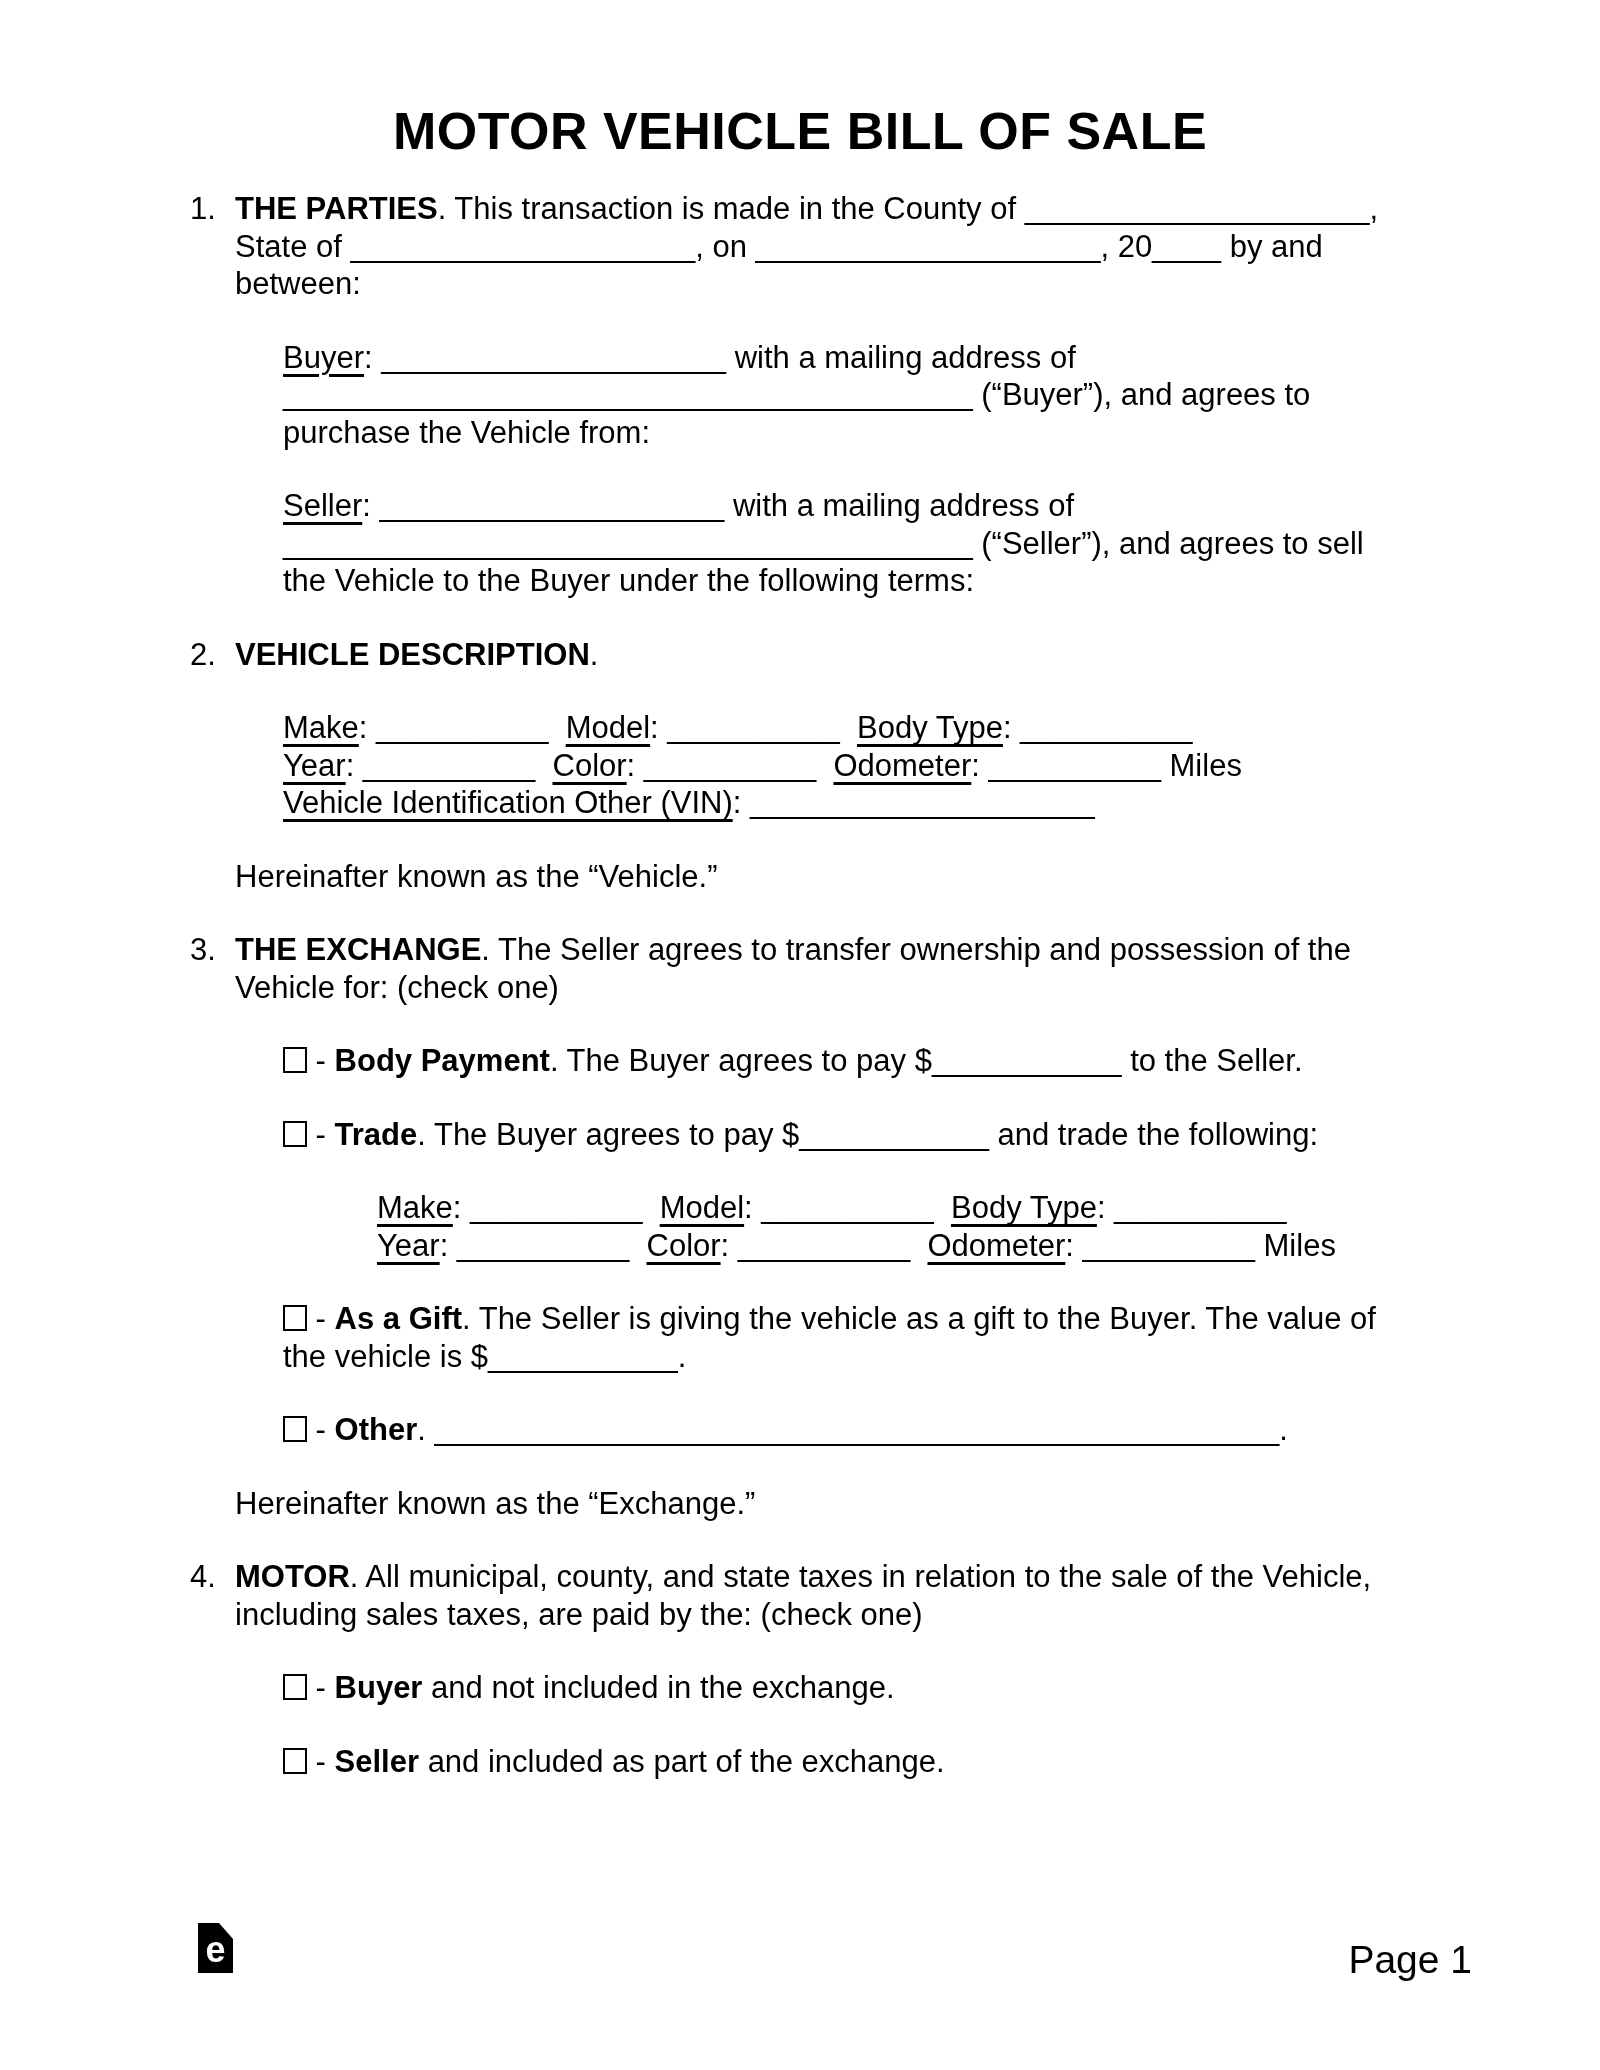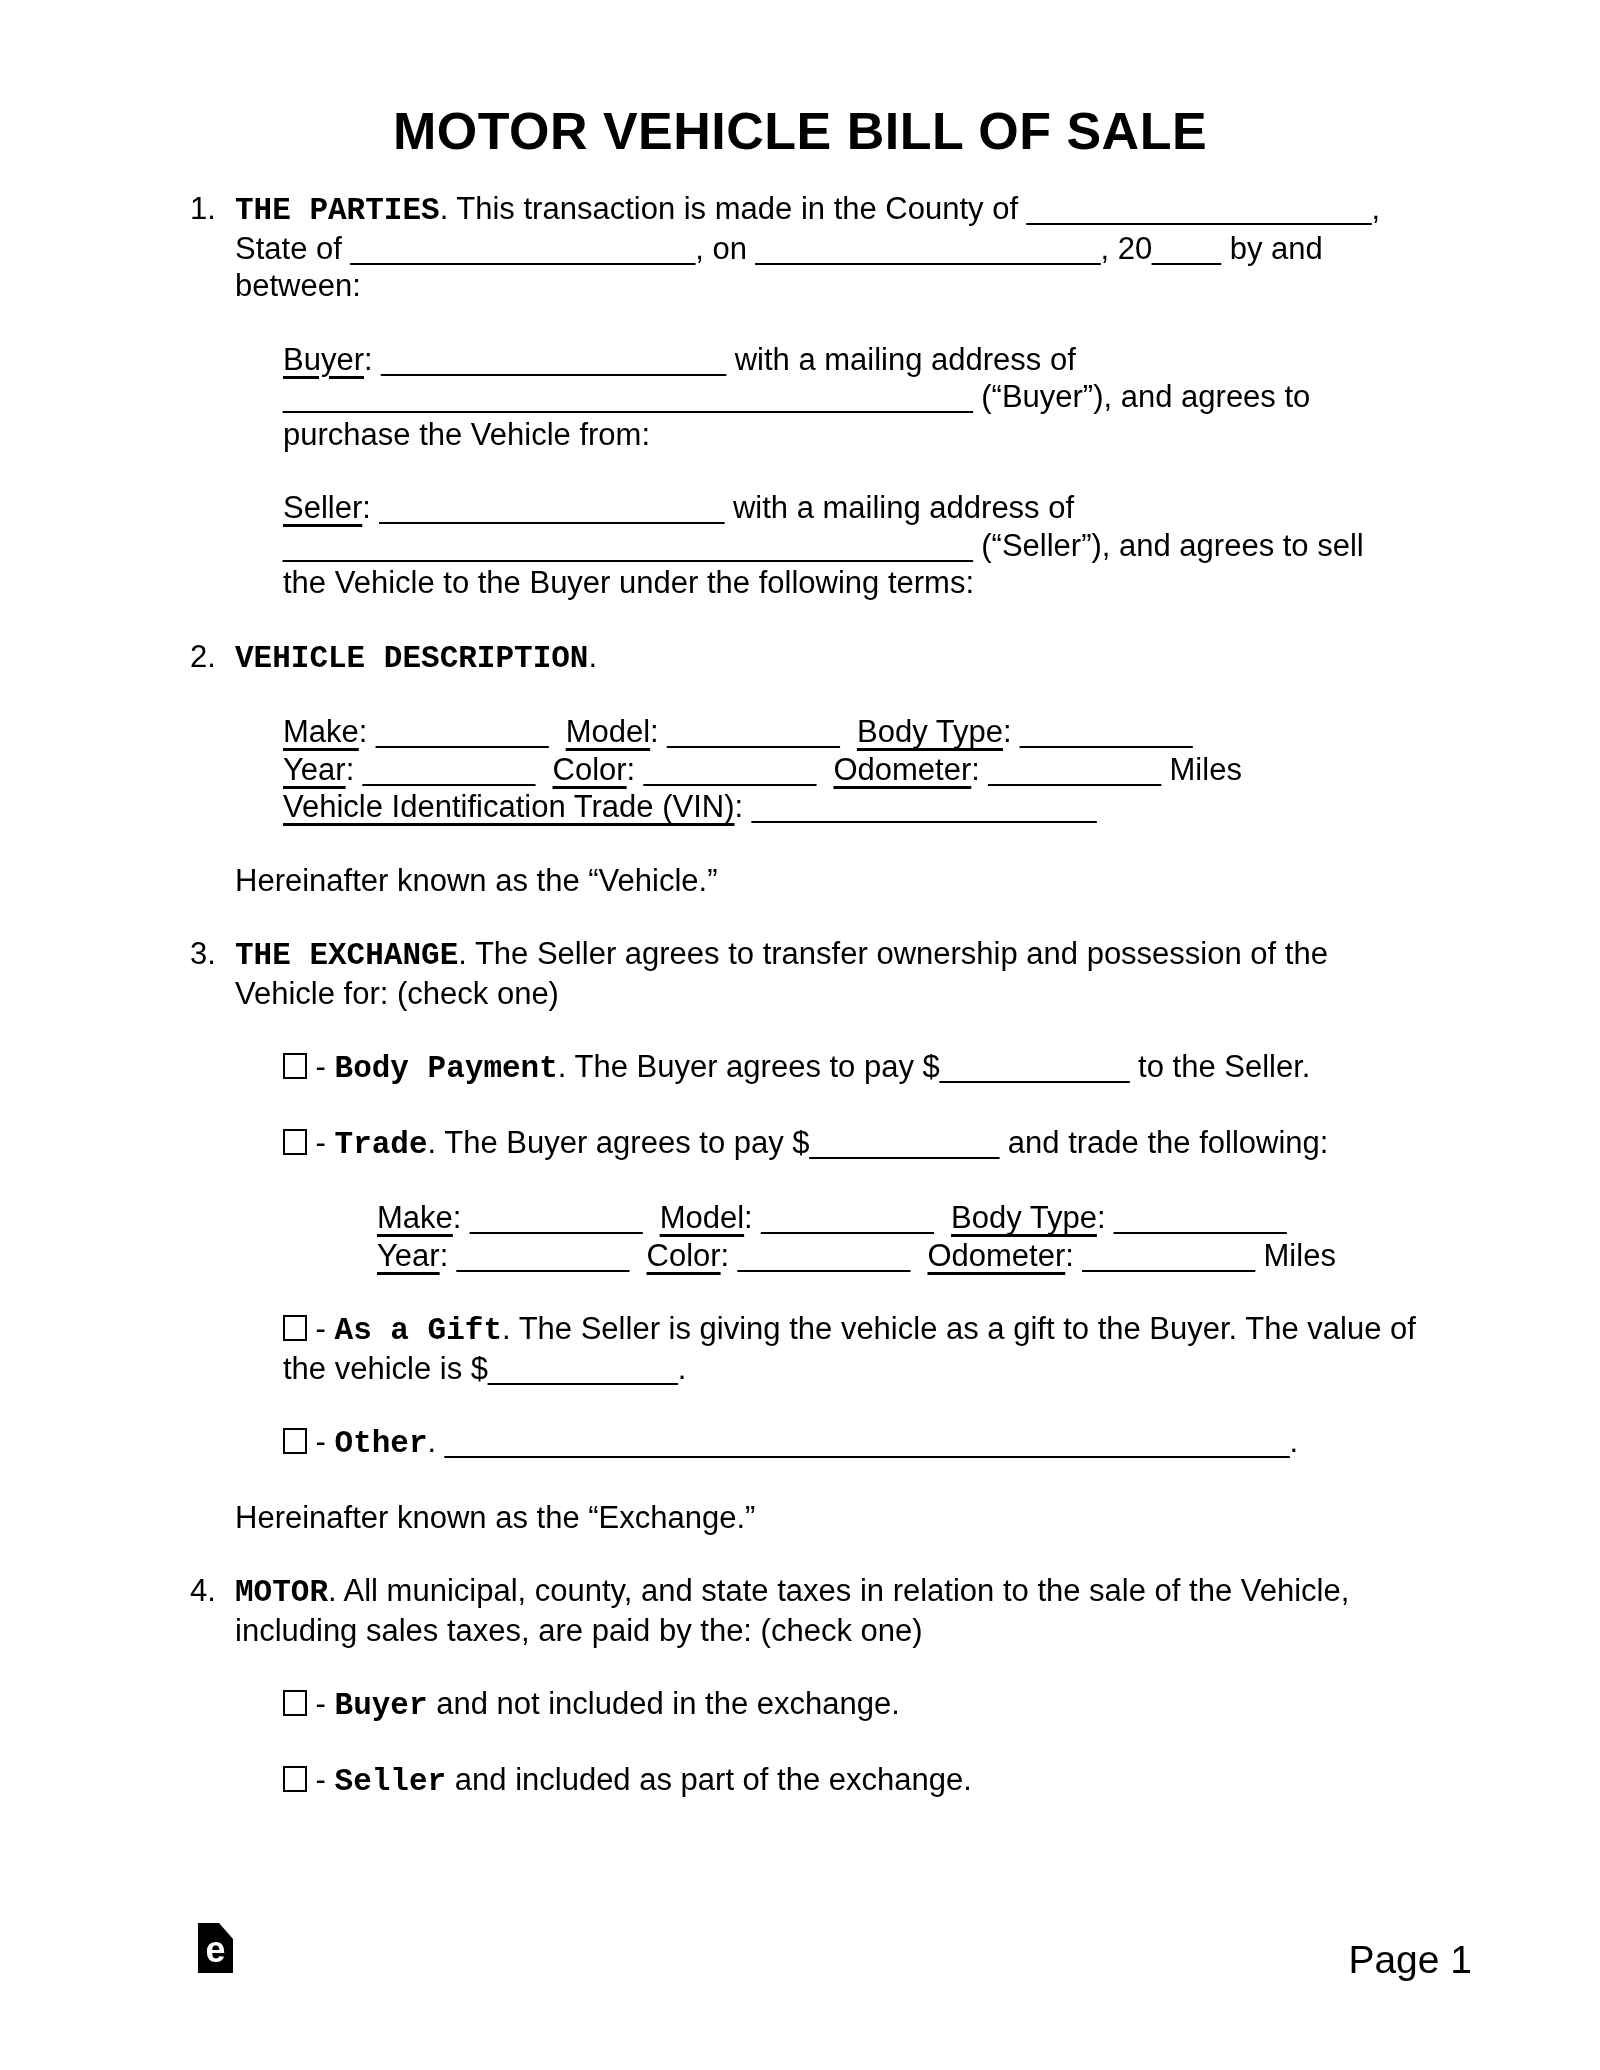--- a/index.html
+++ b/index.html
@@ -22,21 +22,21 @@
     text-align:center;
     letter-spacing:0.5px;
   }
   .content{margin:0 140px 0 235px;}
   .block{margin-top:36px;}
   .block:first-child{margin-top:0;}
   .line{white-space:pre;position:relative;}
   .num{position:absolute;left:-45px;top:0;}
   .ind1{margin-left:48px;}
   .ind2{margin-left:142px;}
-  .b{font-weight:bold;font-family:Liberation Mono, monospace;}
+  .b{font-weight:bold;}
   .u{text-decoration:underline;text-underline-offset:6px;text-decoration-thickness:2.5px;}
   .cb{
     display:inline-block;
     width:20px;height:22px;
     border:2.5px solid #000;
     vertical-align:-2px;
     background:#fff;
   }
   
   .logo{position:absolute;left:198px;top:1923px;width:35px;height:50px;}
@@ -81,21 +81,21 @@
       <div class="line">the Vehicle to the Buyer under the following terms:</div>
     </div>
 
     <div class="block">
       <div class="line"><span class="num">2.</span><span class="b">VEHICLE DESCRIPTION</span><span>.</span></div>
     </div>
 
     <div class="block ind1">
       <div class="line"><span class="u">Make</span><span>: __________  </span><span class="u">Model</span><span>: __________  </span><span class="u">Body Type</span><span>: __________</span></div>
       <div class="line"><span class="u">Year</span><span>: __________  </span><span class="u">Color</span><span>: __________  </span><span class="u">Odometer</span><span>: __________ Miles</span></div>
-      <div class="line"><span class="u">Vehicle Identification Trade (VIN)</span><span>: ____________________</span></div>
+      <div class="line"><span class="u">Vehicle Identification Other (VIN)</span><span>: ____________________</span></div>
     </div>
 
     <div class="block">
       <div class="line">Hereinafter known as the “Vehicle.”</div>
     </div>
 
     <div class="block">
       <div class="line"><span class="num">3.</span><span class="b">THE EXCHANGE</span><span>. The Seller agrees to transfer ownership and possession of the</span></div>
       <div class="line">Vehicle for: (check one)</div>
     </div>

